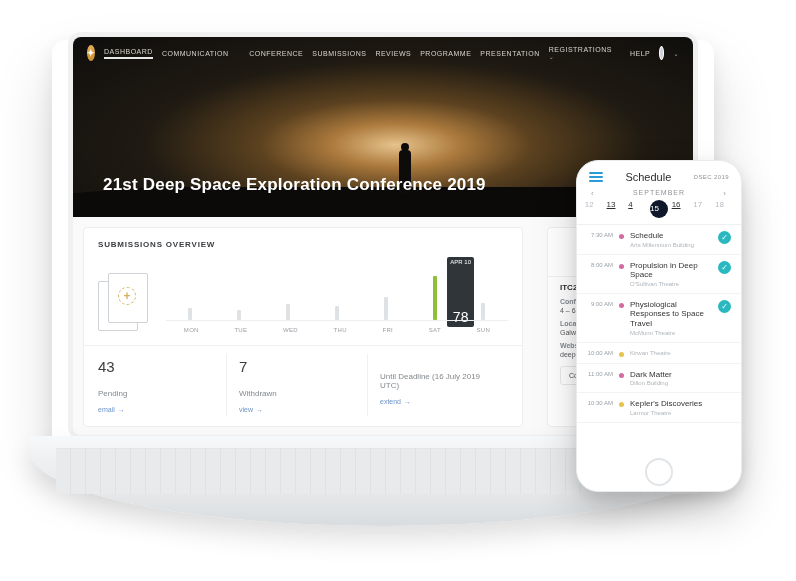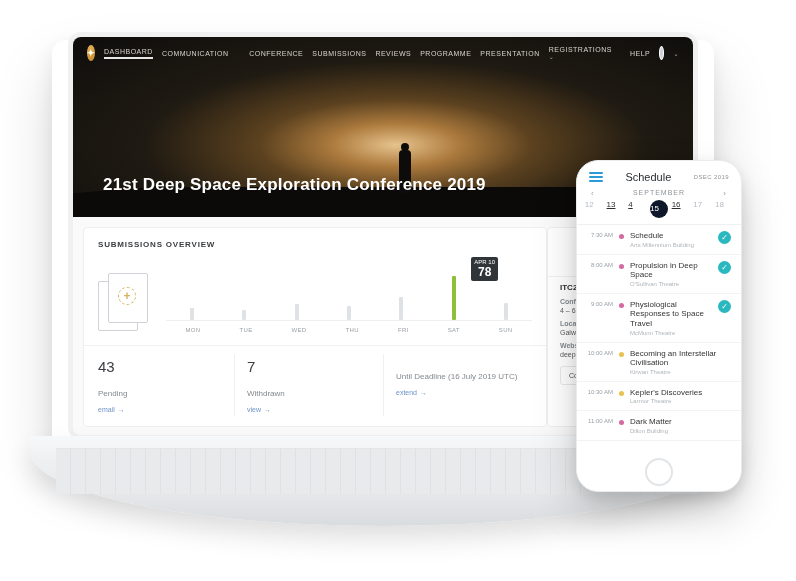--- a/index.html
+++ b/index.html
@@ -33,36 +33,36 @@
   .nav a { color:#e6e3dc; text-decoration:none; opacity:.9; }
   .nav a.active { position:relative; padding-bottom:4px; }
   .nav a.active::after { content:""; position:absolute; left:0; right:0; bottom:0; height:2px; background:#fff; }
   .nav .spacer { flex:1; }
   .avatar { width:14px; height:14px; border-radius:50%; background:#cfd3d9; border:1px solid #fff; }
   .chev { font-size:6px; opacity:.7; }
 
   .hero-title { position:absolute; left:30px; bottom:22px; color:#fff; font-size:17px; font-weight:700; letter-spacing:.2px; }
 
   
-  .content { display:flex; gap:0; padding:10px 10px 0 10px; }
+  .content { display:flex; gap:24px; padding:10px 10px 0 10px; }
   .panel { background:#fff; border:1px solid #eceef0; border-radius:4px; }
   .overview { flex:1; padding:12px 14px 10px 14px; }
   .ov-title { font-size:8px; letter-spacing:.8px; color:#3a3d41; font-weight:600; margin-bottom:10px; }
   .ov-row { display:flex; align-items:flex-end; gap:16px; }
   .doc-icon { width:52px; height:60px; position:relative; }
   .doc-icon .pg { position:absolute; width:40px; height:50px; border:1.5px solid #cfd2d6; background:#fff; border-radius:2px; }
   .doc-icon .pg.b { left:0; top:8px; }
   .doc-icon .pg.f { left:10px; top:0; }
   .doc-icon .plus { position:absolute; left:20px; top:14px; width:18px; height:18px; border:1.5px dashed #d5b45d; border-radius:50%; color:#d5b45d; font-size:12px; display:flex; align-items:center; justify-content:center; font-weight:600; }
   .big-stat { display:flex; flex-direction:column; align-items:flex-start; }
   .big-stat .num { font-size:33px; font-weight:400; color:#2a2d30; line-height:1; }
   .big-stat .lbl { font-size:9px; font-style:italic; color:#8d9297; margin-top:4px; }
   .chart { flex:1; position:relative; height:74px; }
   .chart-badge { position:absolute; top:-2px; right:34px; background:#2f3539; color:#fff; font-size:6px; padding:2px 3px; border-radius:2px; text-align:center; line-height:1.1; }
-  .chart-badge .d { font-weight:700; font-size:12px; }
+  .chart-badge .d { font-weight:400; font-size:14px;margin-top:44px; }
   .chart-bars { position:absolute; left:0; right:0; bottom:12px; height:46px; display:flex; justify-content:space-around; align-items:flex-end; border-bottom:1px solid #eceef0; }
   .chart-bars .bar { width:4px; background:#dfe2e5; border-radius:1px; }
   .chart-bars .bar.hi { background:#8fbe39; }
   .chart-days { position:absolute; left:0; right:0; bottom:0; display:flex; justify-content:space-around; font-size:6px; color:#9ba1a7; letter-spacing:.3px; }
   .ov-divider { height:1px; background:#eef0f2; margin:12px -14px 8px -14px; }
   .ov-cols { display:flex; }
   .ov-cols .c { flex:1; border-right:1px solid #eef0f2; padding:4px 12px 0 0; }
   .ov-cols .c:last-child { border-right:0; }
   .ov-cols .c + .c { padding-left:12px; }
   .cnum { font-size:15px; color:#3a3d41; font-weight:500; }
@@ -269,35 +269,34 @@
         <div class="p-tx">
           <div class="t">Physiological Responses to Space Travel</div>
           <div class="r">McMunn Theatre</div>
         </div>
         <div class="p-check">✓</div>
       </div>
       <div class="p-item">
         <div class="p-time">10:00 AM</div>
         <div class="p-dot" style="background:#e8c24e"></div>
         <div class="p-tx">
-          <div class="t">Becoming an Interstellar Civilisation</div>
           <div class="r">Kirwan Theatre</div>
+        </div>
+      </div>
+      <div class="p-item">
+        <div class="p-time">11:00 AM</div>
+        <div class="p-dot" style="background:#d36aa0"></div>
+        <div class="p-tx">
+          <div class="t">Dark Matter</div>
+          <div class="r">Dillon Building</div>
         </div>
       </div>
       <div class="p-item">
         <div class="p-time">10:30 AM</div>
         <div class="p-dot" style="background:#e8c24e"></div>
         <div class="p-tx">
           <div class="t">Kepler's Discoveries</div>
           <div class="r">Larmor Theatre</div>
-        </div>
-      </div>
-      <div class="p-item">
-        <div class="p-time">11:00 AM</div>
-        <div class="p-dot" style="background:#d36aa0"></div>
-        <div class="p-tx">
-          <div class="t">Dark Matter</div>
-          <div class="r">Dillon Building</div>
         </div>
       </div>
     </div>
   <div class="p-home"></div>
 </div>
 
 </body></html>

